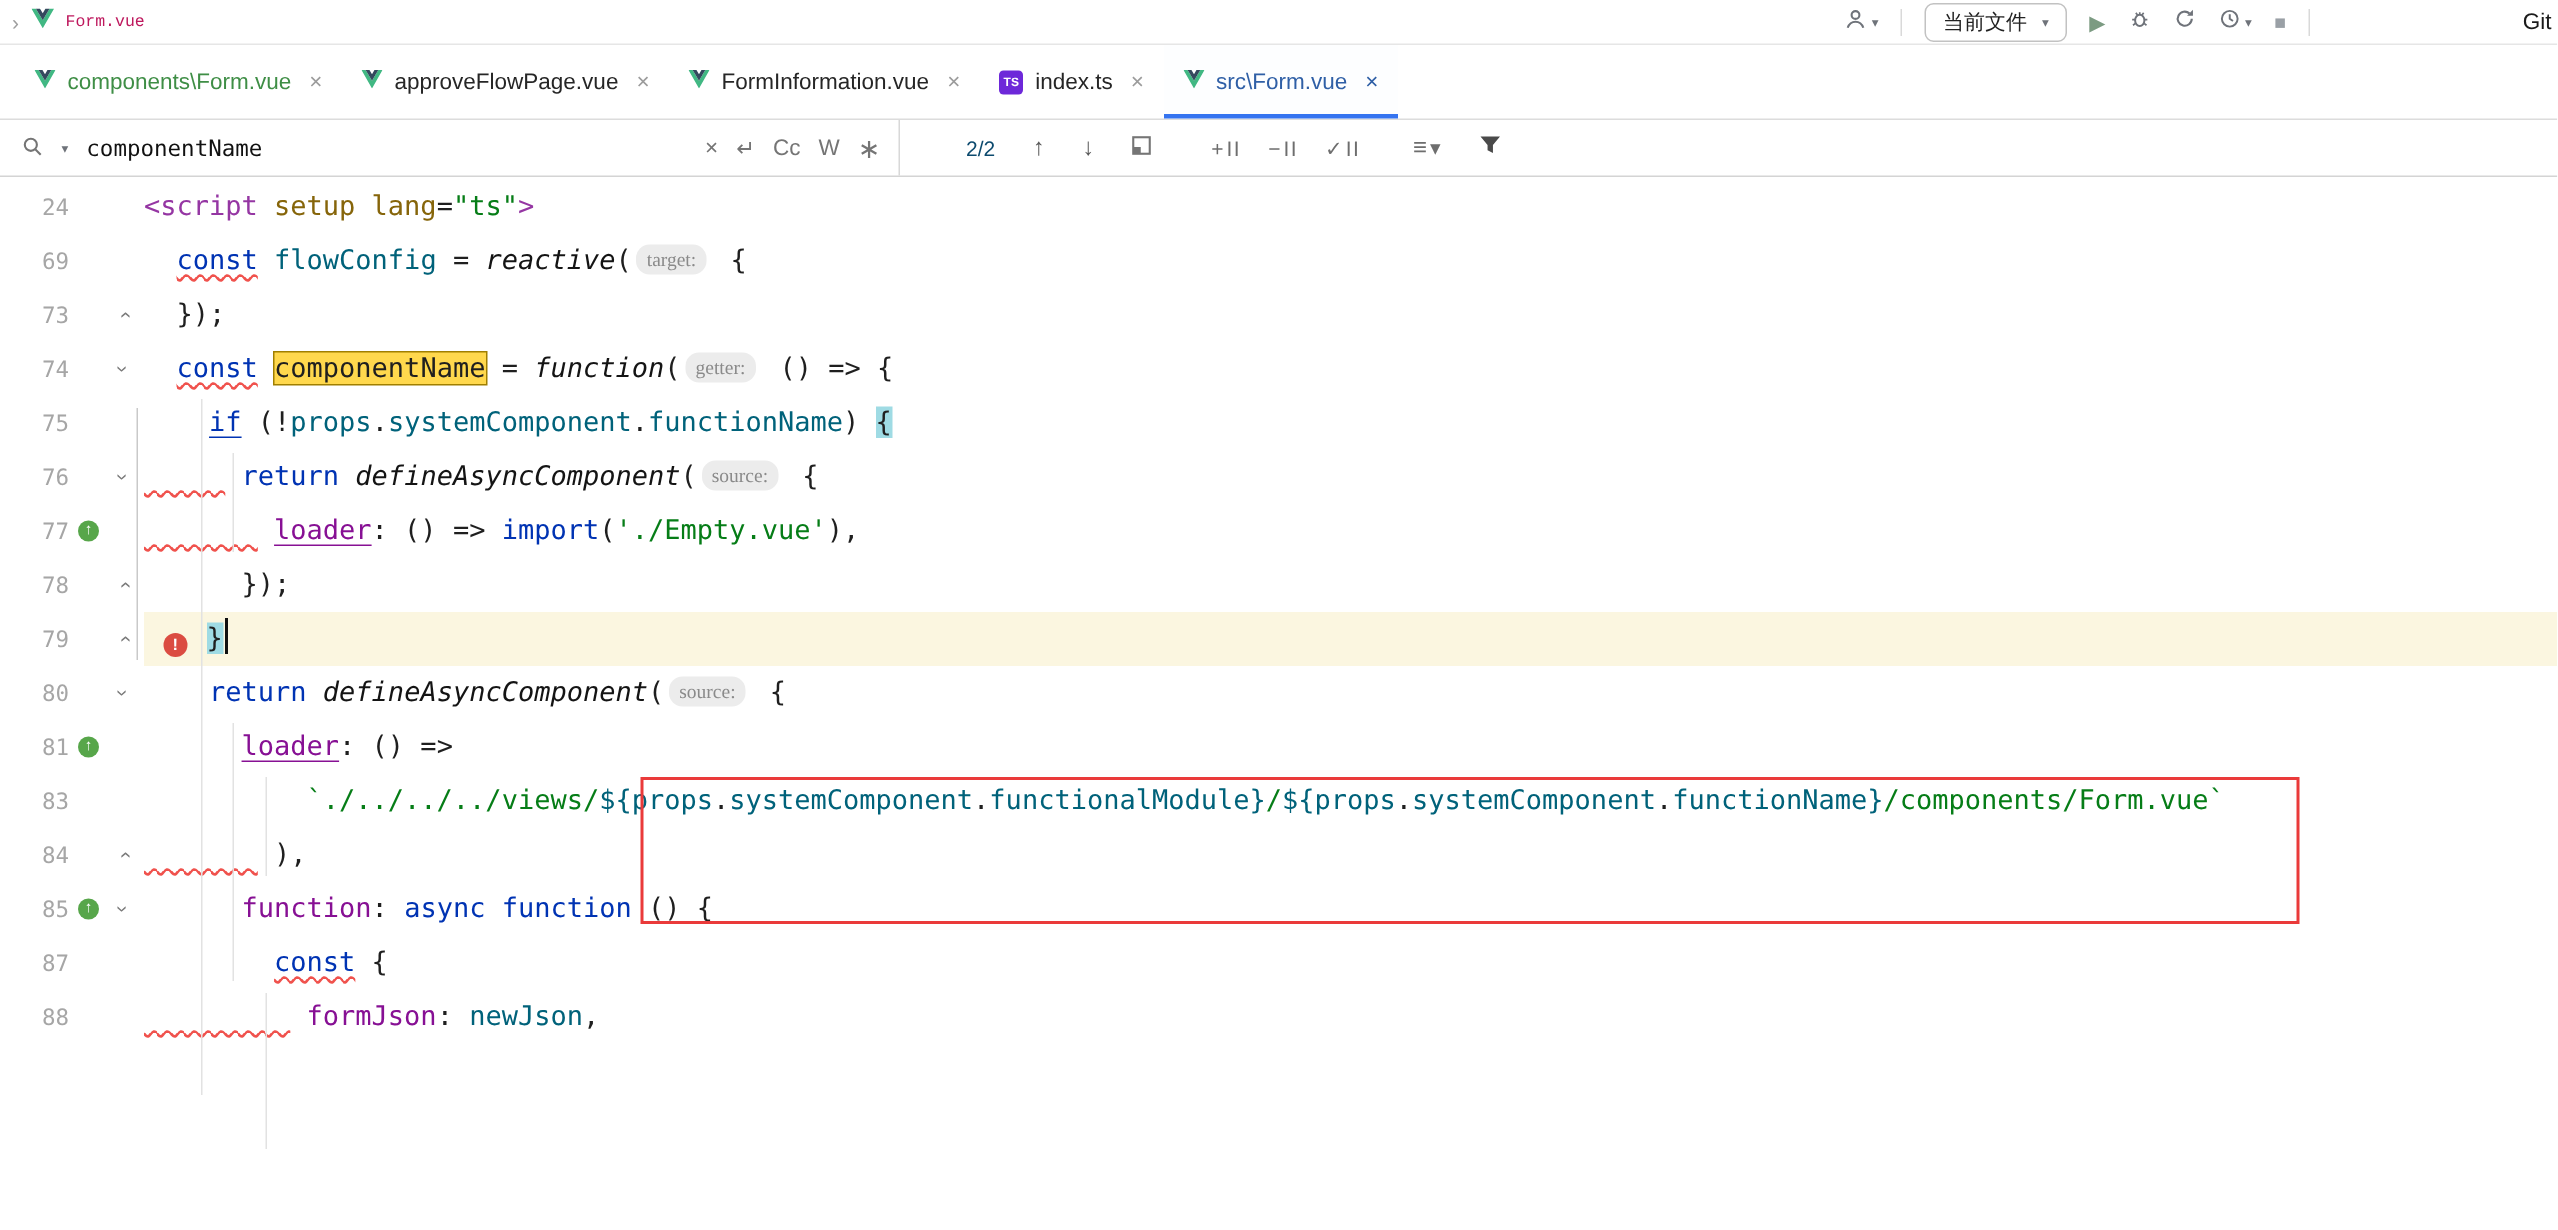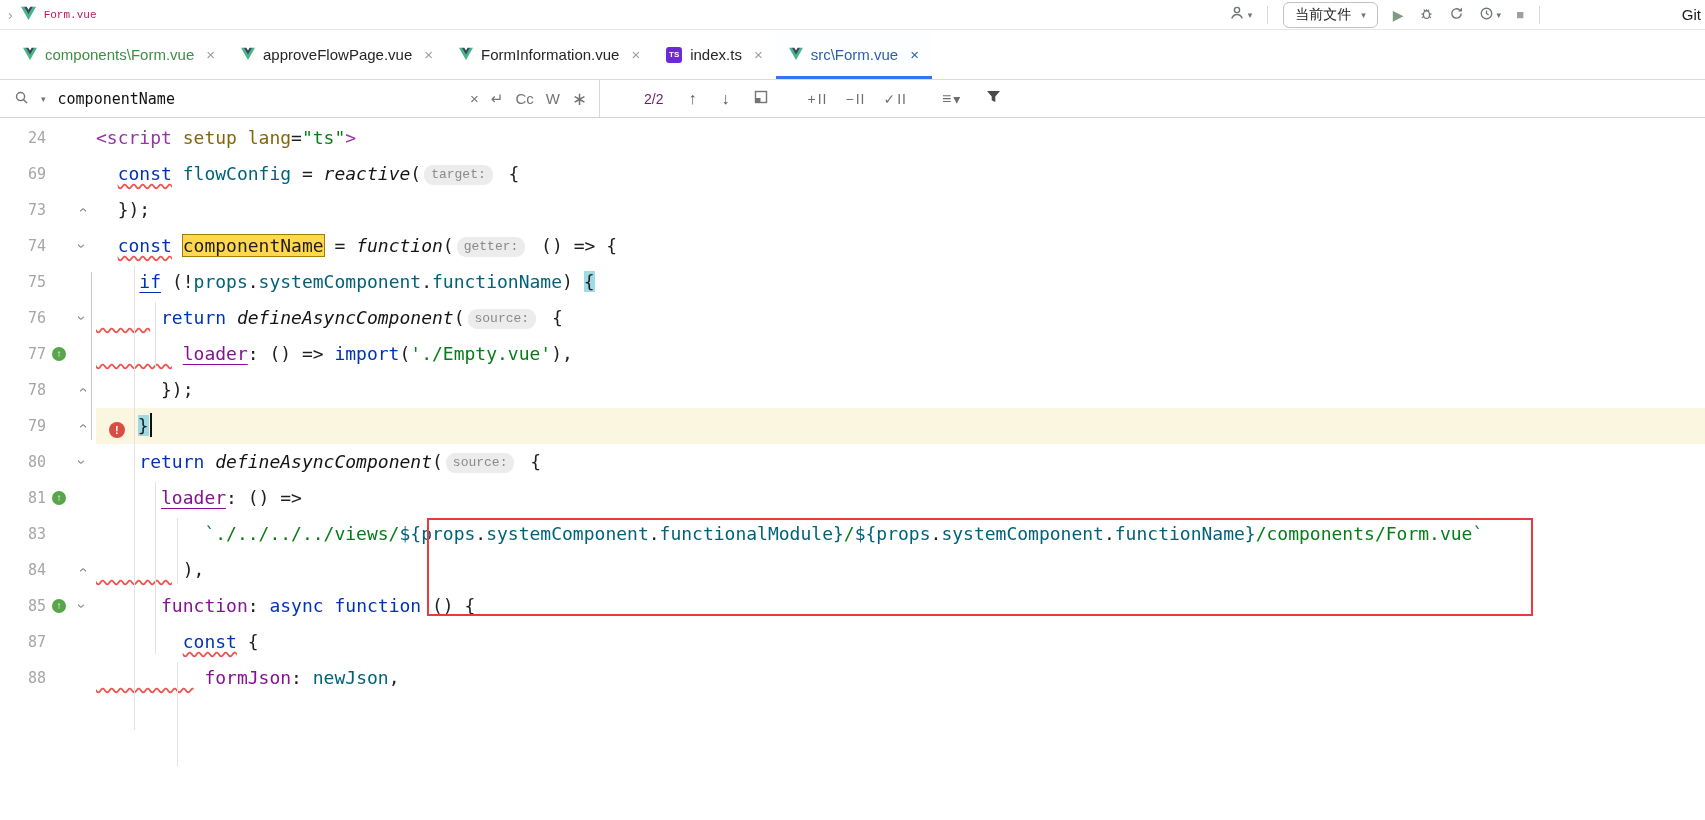--- a/index.html
+++ b/index.html
@@ -36,21 +36,21 @@
             font-weight:bold; display:inline-flex; align-items:center; justify-content:center; }
 
   
   .findbar { position:absolute; top:80px; left:0; right:0; height:38px; display:flex; align-items:center;
              background:#fff; border-bottom:1px solid #D4D4D4; font-size:14px; color:#757575; }
   .fb-field { width:600px; height:100%; display:flex; align-items:center; gap:12px; padding:0 12px 0 14px;
               border-right:1px solid #D8D8D8; }
   .fb-q { flex:1; font-family:"DejaVu Sans Mono",monospace; font-size:15px; color:#111; }
   .fb-ic { color:#757575; font-size:15px; }
   .fb-right { display:flex; align-items:center; gap:25px; padding-left:44px; }
-  .res { color:#701a75; }
+  .res { color:#0c4a6e; }
   .arr { font-size:16px; color:#5A5A5A; }
   .tgl { display:inline-flex; align-items:baseline; gap:2px; color:#6E6E6E; }
   .tgl small { font-size:14px; letter-spacing:1px; }
   .grp { display:inline-flex; align-items:center; gap:18px; margin-left:14px; }
 
   
   .editor { position:absolute; top:118px; left:0; right:0; bottom:0; background:#fff; overflow:hidden; padding-top:2px; }
   .row { display:flex; height:36px; }
   .gut { width:96px; flex:none; display:flex; align-items:center; background:#fff; }
   .lnum { width:46px; text-align:right; color:#A6A6A6; font:15px/36px "DejaVu Sans Mono",monospace; }
@@ -72,21 +72,21 @@
   .c-it  { font-style:italic; }
   .c-call{ font-style:italic; color:#141414; }
   .c-tag { color:#9536A3; }
   .c-attr{ color:#86650A; }
   .c-squig { text-decoration:underline; text-decoration-style:wavy; text-decoration-color:#F0524D;
              text-decoration-skip-ink:none; text-underline-offset:3px; }
   .c-undl  { text-decoration:underline; text-underline-offset:4px; }
   .c-match { background:#FFD84D; box-shadow:0 0 0 1px #A07F00; }
   .c-brace { background:#9FDBE4; }
   .c-inlay { display:inline-block; background:#ECECEC; color:#8A8A8A; border-radius:9px; padding:0 7px;
-             font-family:Liberation Mono, monospace; font-size:13px; line-height:20px; vertical-align:2px; margin:0 5px 0 3px; }
+             font-family:Liberation Serif, serif; font-size:13px; line-height:20px; vertical-align:2px; margin:0 5px 0 3px; }
   .erricon { display:inline-flex; width:16px; height:16px; border-radius:50%; background:#DB4C42; color:#fff;
              font-size:11px; font-weight:bold; align-items:center; justify-content:center; vertical-align:-2px;
              margin:0 2px; font-family:"Liberation Sans",sans-serif; line-height:16px; }
   .caretbar { display:inline-block; width:2px; height:24px; background:#101010; vertical-align:-5px; margin-left:1px; }
 
   .guide { position:absolute; width:1px; background:#E2E2E2; }
   .scopeline { position:absolute; width:1px; background:#C9C9C9; }
   .redbox { position:absolute; border:2px solid #EA3A3A; }
 </style>
 </head>

